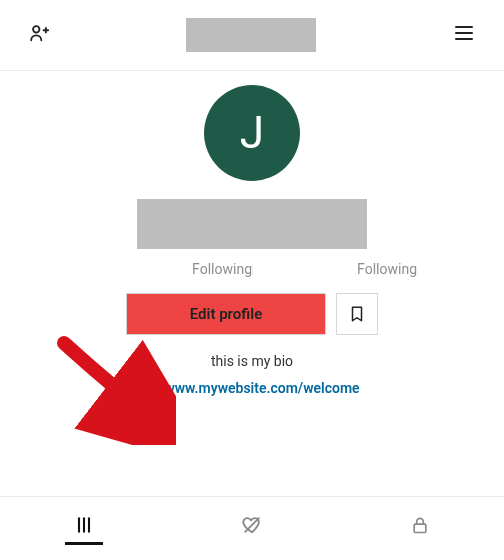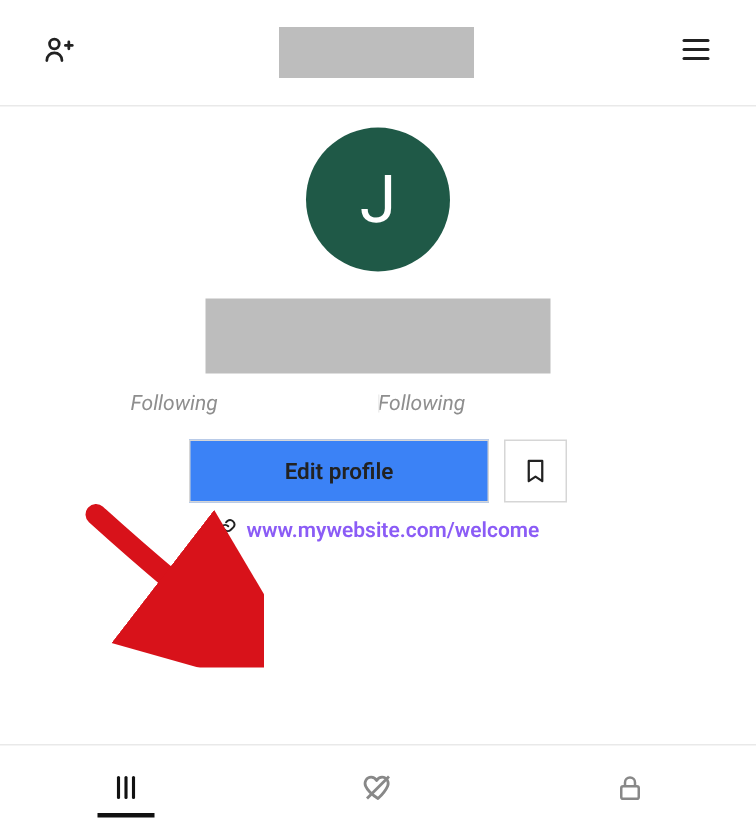--- a/index.html
+++ b/index.html
@@ -12,29 +12,29 @@
 
     .divider { height:1px; background:#e9e9e9; width:100%; }
 
     .profile { display:flex; flex-direction:column; align-items:center; padding-top:14px; }
     .avatar { width:96px; height:96px; border-radius:50%; background:#1f5947; display:flex; align-items:center; justify-content:center; }
     .avatar span { color:#fff; font-size:44px; font-weight:400; }
 
     .redact-mid { width:230px; height:50px; background:#bdbdbd; margin-top:18px; }
 
     .stats { display:flex; gap:0; margin-top:12px; width:330px; justify-content:space-between; color:#8e8e8e; font-size:14px; }
-    .stats .col { flex:1; text-align:left; position:relative;font-style:italic; }
+    .stats .col { flex:1; text-align:right; position:relative; }
     .stats .col+.col:before { content:""; position:absolute; left:0; top:2px; bottom:2px; width:1px; background:#eee; }
 
     .btnrow { display:flex; gap:10px; margin-top:16px; }
-    .btn-edit { width:200px; height:42px; border:1px solid #d6d6d6; background:#3b82f6; font-size:15px; font-weight:600; color:#222; display:flex; align-items:center; justify-content:center; }
+    .btn-edit { width:200px; height:42px; border:1px solid #d6d6d6; background:#ef4444; font-size:15px; font-weight:600; color:#222; display:flex; align-items:center; justify-content:center; }
     .btn-bm { width:42px; height:42px; border:1px solid #d6d6d6; background:#fff; display:flex; align-items:center; justify-content:center; }
 
     .bio { margin-top:18px; font-size:14px; color:#333; }
-    .linkrow { margin-top:10px; display:flex; align-items:center; gap:6px; font-size:14px; font-weight:600; color:#8b5cf6; }
+    .linkrow { margin-top:10px; display:flex; align-items:center; gap:6px; font-size:14px; font-weight:600; color:#0369a1; }
 
     .tabs { position:absolute; bottom:8px; left:0; right:0; height:56px; border-top:1px solid #e9e9e9; display:flex; align-items:center; }
     .tab { flex:1; display:flex; justify-content:center; position:relative; color:#888; }
     .tab.active { color:#111; }
     .tab.active:after { content:""; position:absolute; bottom:-10px; width:38px; height:3px; background:#111; }
 
     .arrow { position:absolute; left:56px; top:335px; pointer-events:none; }
   </style>
 </head>
 <body>
@@ -74,20 +74,21 @@
     <div class="btn-edit">
         <span>Edit profile</span>
       </div>
     <div class="btn-bm">
       <svg width="18" height="20" viewBox="0 0 24 24" fill="none" stroke="#222" stroke-width="2" stroke-linejoin="round">
         <path d="M6 3h12v18l-6-4-6 4V3z"></path>
       </svg>
     </div>
   </div>
 
+  <div class="bio">this is my bio</div>
 
   <div class="linkrow">
     <span>
       <svg width="14" height="14" viewBox="0 0 24 24" fill="none" stroke="#222" stroke-width="2.2" stroke-linecap="round">
         <path d="M10 14a5 5 0 0 0 7 0l3-3a5 5 0 0 0-7-7l-1.5 1.5"></path>
           <path d="M14 10a5 5 0 0 0-7 0l-3 3a5 5 0 0 0 7 7l1.5-1.5"></path>
       </svg>
     </span>
     <span>www.mywebsite.com/welcome</span>
   </div>

